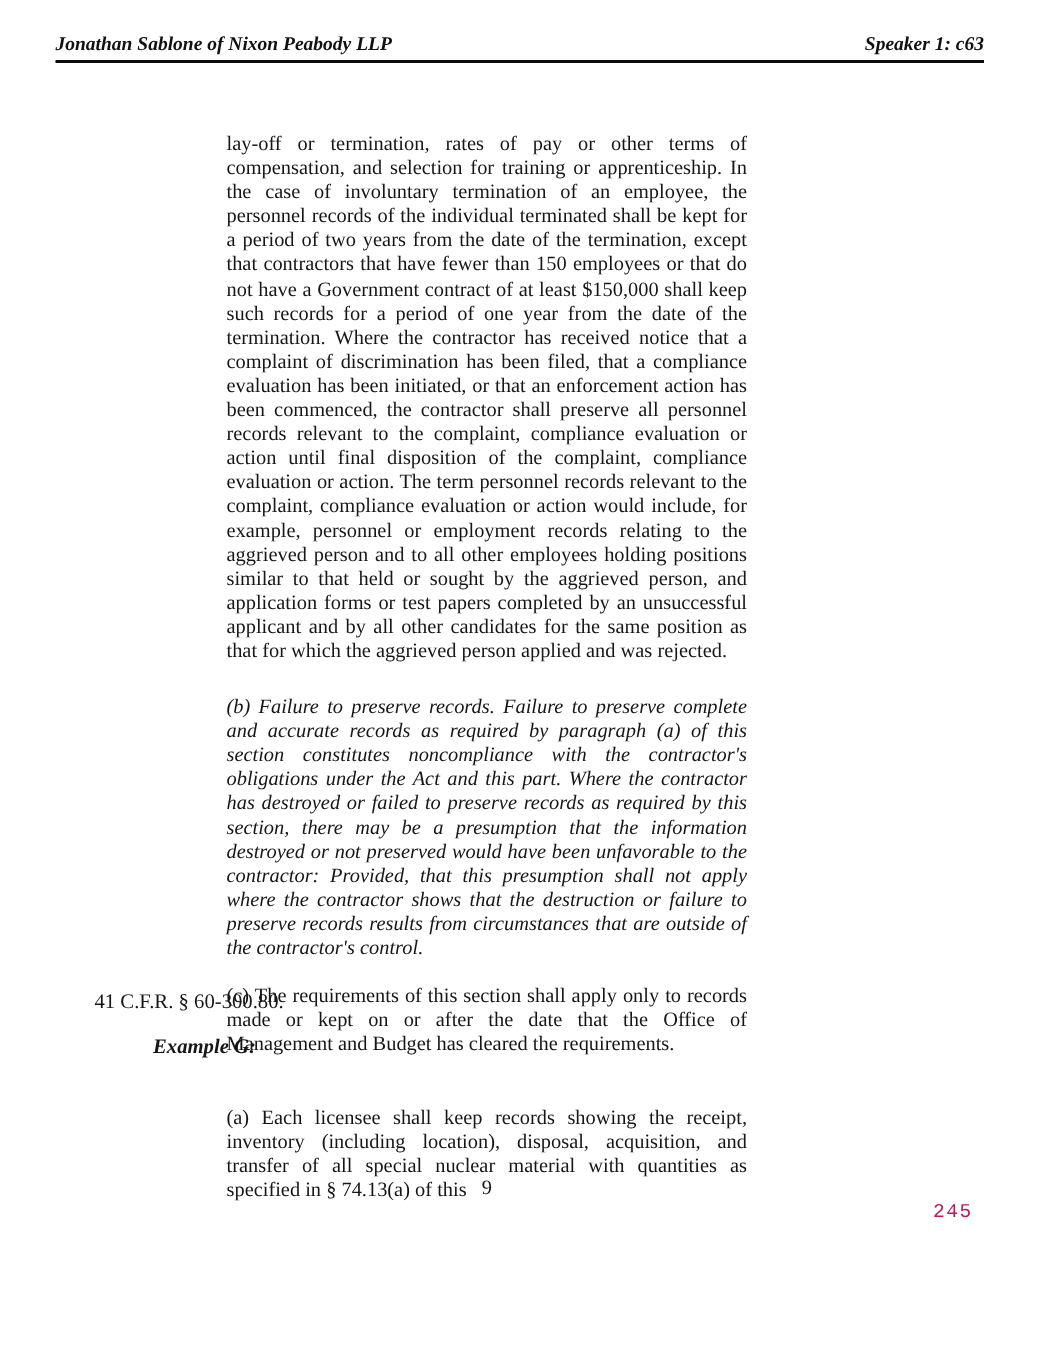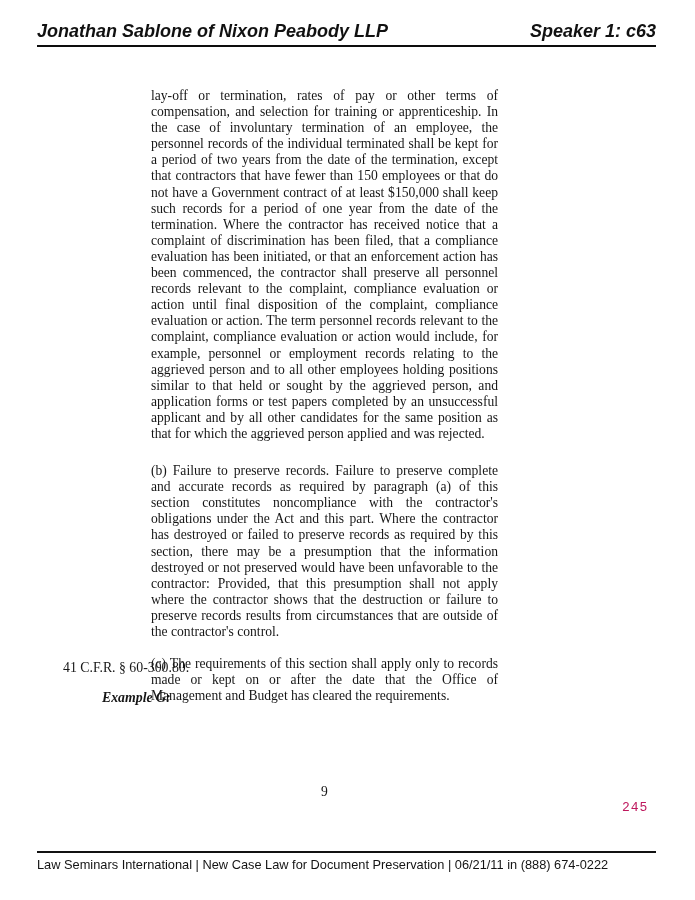--- a/index.html
+++ b/index.html
@@ -20,42 +20,42 @@
   .doc-header {
     position: absolute;
     left: 37px;
     top: 21px;
     width: 619px;
     display: flex;
     justify-content: space-between;
     align-items: flex-end;
     border-bottom: 2px solid #0d0d0d;
     padding-bottom: 3px;
-    font-family: Liberation Sans, sans-serif;
-    font-size: 18px;
+    font-family: Liberation Serif, serif;
+    font-size: 13px;
     font-weight: bold;
     font-style: italic;
     color: #111111;
   }
 
   
   .quote-block {
     position: absolute;
     left: 135px;
     top: 72px;
     width: 379px;
     font-family: "Liberation Serif", serif;
     font-size: 13.6px;
     line-height: 16.1px;
     text-align: justify;
   }
   .quote-block p, .example-block p {
     margin: 16px;
   }
-  .quote-block p.gap-lg { margin-top: 21px; }
+  .quote-block p.gap-lg { margin-top: 21px; font-style: italic; }
   .quote-block p.gap-md { margin-top: 12px; }
 
   
   .citation {
     position: absolute;
     left: 63px;
     top: 660px;
     margin: 0;
     font-family: Liberation Serif, serif;
     font-size: 13.8px;
@@ -128,22 +128,22 @@
   <section class="quote-block">
     <p class="para">lay-off or termination, rates of pay or other terms of compensation, and selection for training or apprenticeship.  In the case of involuntary termination of an employee, the personnel records of the individual terminated shall be kept for a period of two years from the date of the termination, except that contractors that have fewer than 150 employees or that do not have a Government contract of at least $150,000 shall keep such records for a period of one year from the date of the termination.  Where the contractor has received notice that a complaint of discrimination has been filed, that a compliance evaluation has been initiated, or that an enforcement action has been commenced, the contractor shall preserve all personnel records relevant to the complaint, compliance evaluation or action until final disposition of the complaint, compliance evaluation or action.  The term personnel records relevant to the complaint, compliance evaluation or action would include, for example, personnel or employment records relating to the aggrieved person and to all other employees holding positions similar to that held or sought by the aggrieved person, and application forms or test papers completed by an unsuccessful applicant and by all other candidates for the same position as that for which the aggrieved person applied and was rejected.</p>
     <p class="para gap-lg">(b) Failure to preserve records.  Failure to preserve complete and accurate records as required by paragraph (a) of this section constitutes noncompliance with the contractor's obligations under the Act and this part.  Where the contractor has destroyed or failed to preserve records as required by this section, there may be a presumption that the information destroyed or not preserved would have been unfavorable to the contractor: Provided, that this presumption shall not apply where the contractor shows that the destruction or failure to preserve records results from circumstances that are outside of the contractor's control.</p>
     <p class="para gap-md">(c) The requirements of this section shall apply only to records made or kept on or after the date that the Office of Management and Budget has cleared the requirements.</p>
   </section>
 
   <p class="citation">41 C.F.R. § 60-300.80.</p>
 
   <p class="example-label">Example G:</p>
 
+  <section class="example-block">
+    <p class="para">(a) Each licensee shall keep records showing the receipt, inventory (including location), disposal, acquisition, and transfer of all special nuclear material with quantities as specified in § 74.13(a) of this</p>
+  </section>
 
   <div class="page-number">9</div>
 
   <div class="transcript-number">245</div>
 
-  <footer class="doc-footer">
-    <span>Law Seminars International | New Case Law for Document Preservation | 06/21/11 in (888) 674-0222</span>
-  </footer>
 
 </div>
 
 </body></html>

